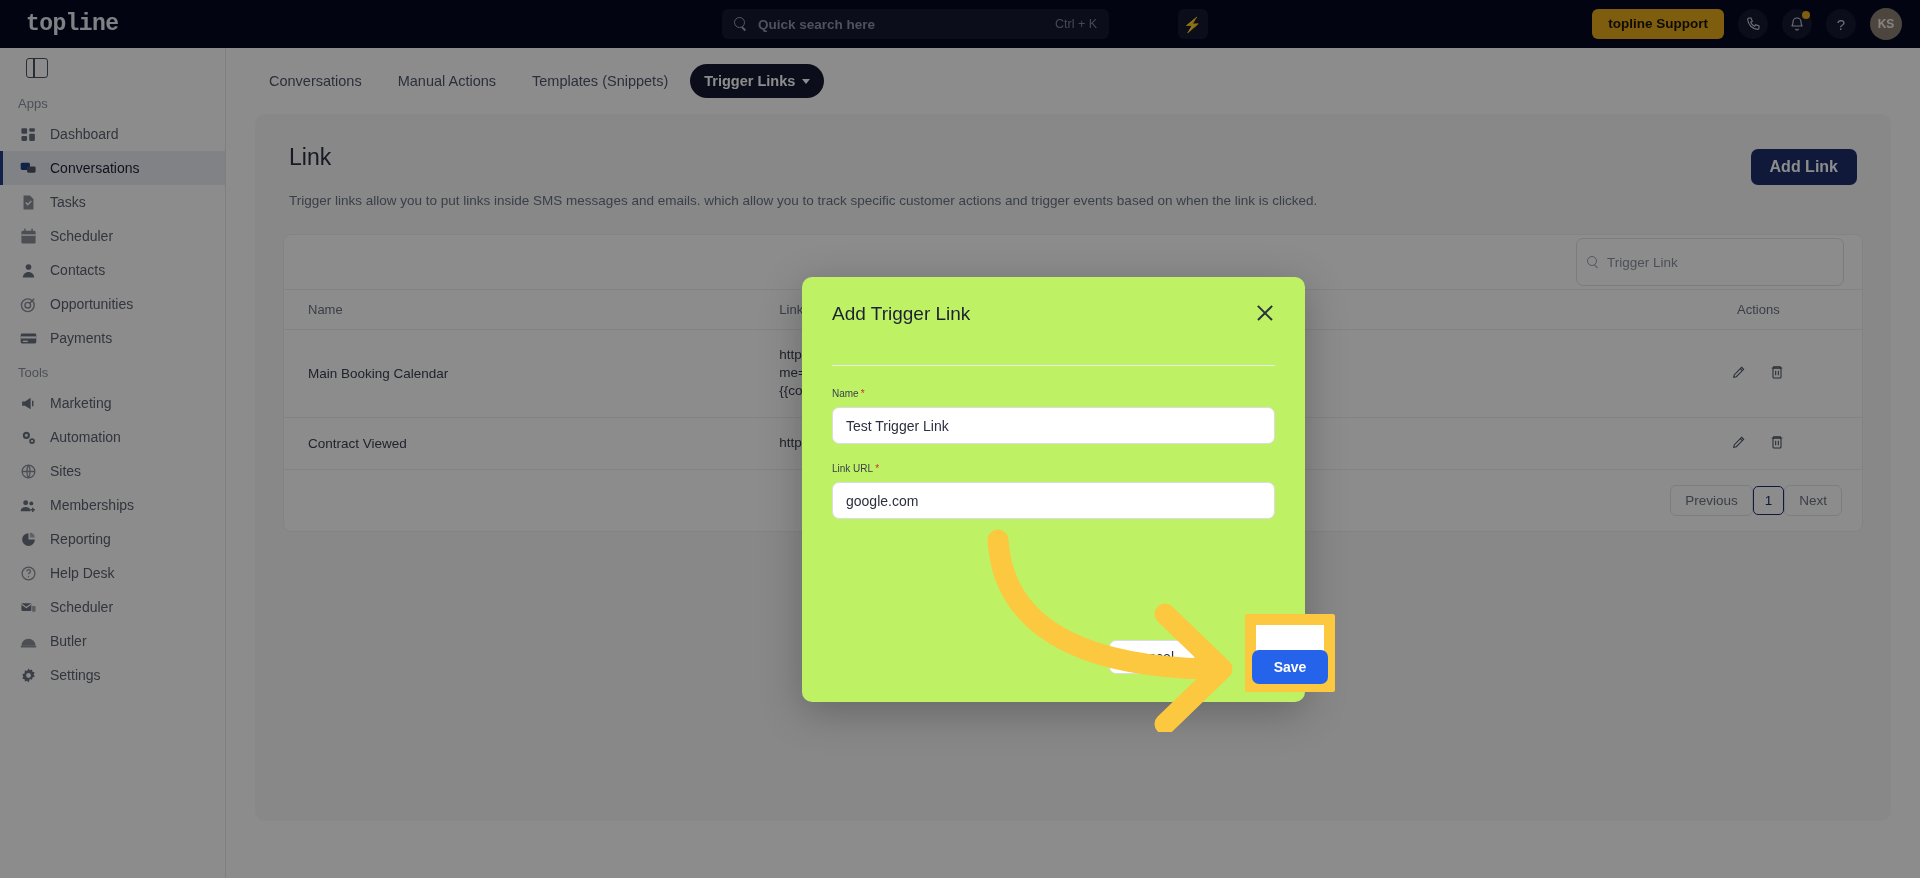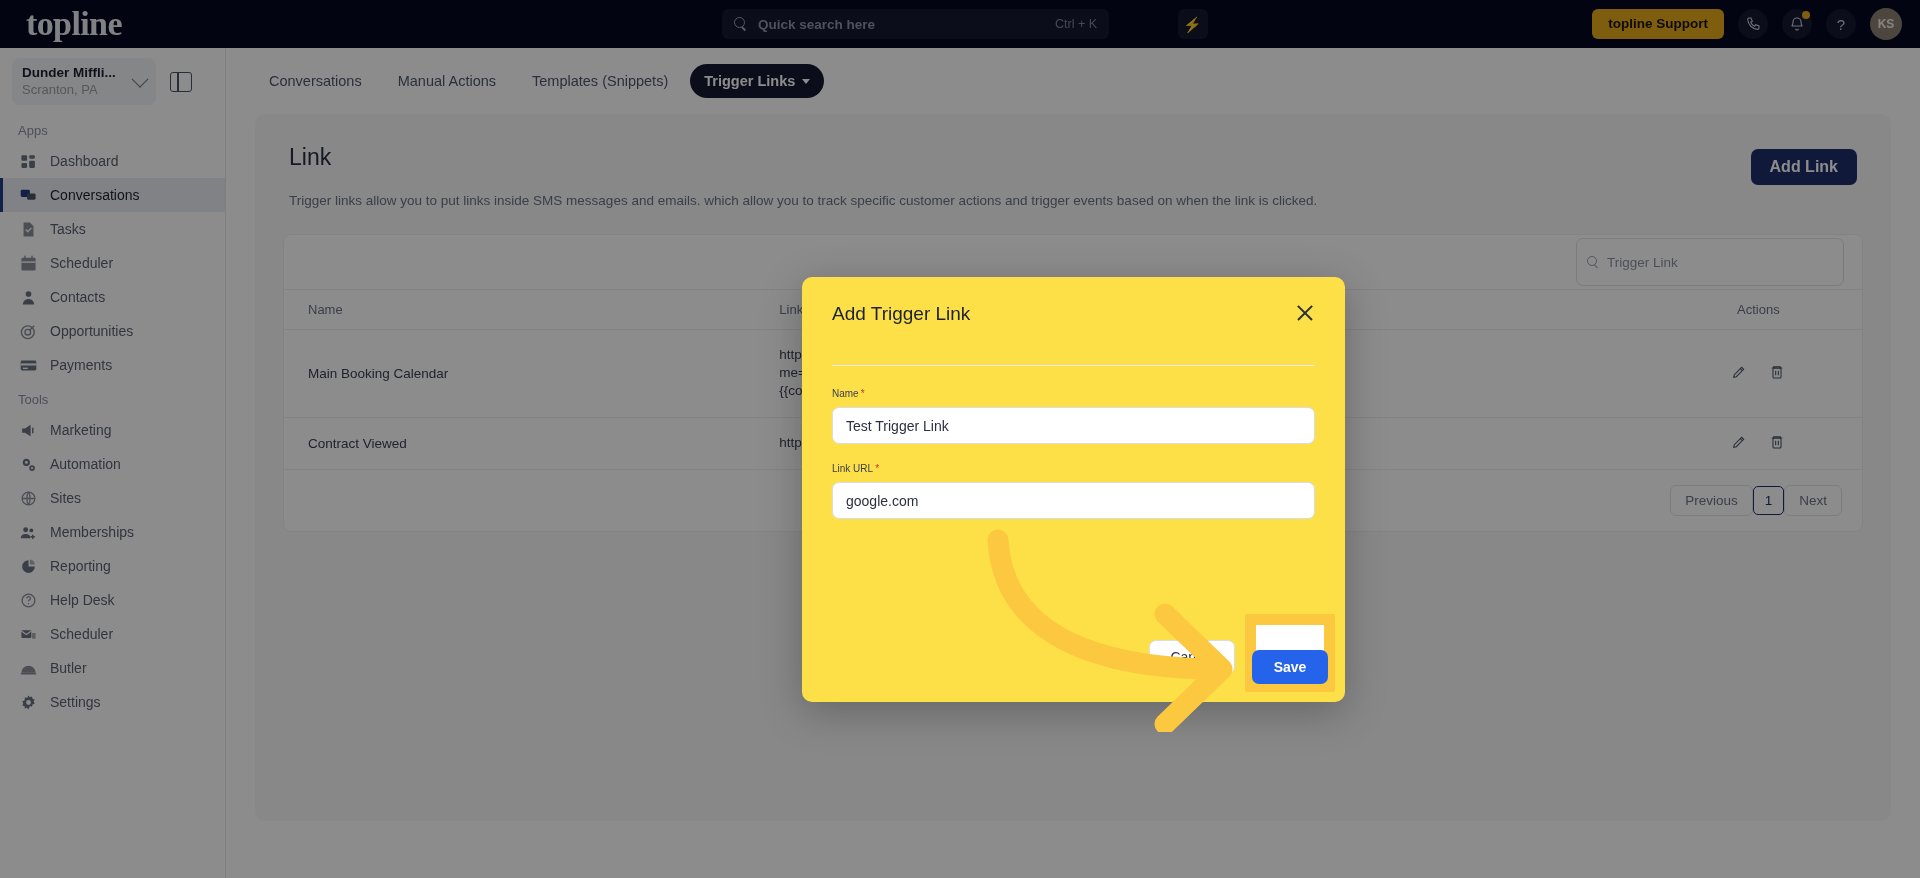--- a/index.html
+++ b/index.html
@@ -10,22 +10,22 @@
     background: #3f3f3f;
   }
   #app { position: relative; width: 1920px; height: 878px; background: #ffffff; }
 
   
   .topbar {
     position: absolute; top: 0; left: 0; width: 1920px; height: 48px;
     background: #04091f; display: flex; align-items: center; z-index: 5;
   }
   .logo {
-    margin-left: 26px; font-size: 34px; font-weight: 700; letter-spacing: -0.6px;
-    color: #e9ecf2; font-family: Liberation Serif, serif;
+    margin-left: 26px; font-size: 23px; font-weight: 700; letter-spacing: -0.6px;
+    color: #e9ecf2; font-family: Liberation Mono, monospace;
   }
   .search-wrap {
     position: absolute; left: 722px; top: 9px; width: 387px; height: 30px;
     background: #141a30; border-radius: 6px; display: flex; align-items: center;
     padding: 0 12px;
   }
   .search-wrap .mag { width: 14px; height: 14px; position: relative; margin-right: 10px; flex: 0 0 auto;}
   .search-wrap .mag::before {
     content: ""; position: absolute; left: 0; top: 0; width: 9px; height: 9px;
     border: 1.5px solid #9aa2b5; border-radius: 50%;
@@ -140,22 +140,22 @@
   .act-ico { display: inline-block; width: 34px; }
   .act-ico svg { width: 16px; height: 16px; fill: none; stroke: #4b5563; stroke-width: 1.6; }
 
   .pager { display: flex; align-items: center; justify-content: flex-end; padding: 15px 20px; }
   .pg-btn { font-size: 13.5px; color: #6b7280; border: 1px solid #e2e5ea; border-radius: 6px; padding: 7px 14px; }
   .pg-num { font-size: 13.5px; color: #1e2f6b; border: 1px solid #1e2f6b; border-radius: 5px; padding: 6px 11px; }
 
   
   .overlay { position: absolute; inset: 0; background: rgba(0,0,0,0.45); z-index: 20; }
   .modal {
-    position: absolute; left: 802px; top: 277px; width: 543px; height: 425px;
-    background: #fde047; border-radius: 10px; z-index: 21;
+    position: absolute; left: 802px; top: 277px; width: 503px; height: 425px;
+    background: #bef264; border-radius: 10px; z-index: 21;
     box-shadow: 0 10px 40px rgba(0,0,0,0.25);
   }
   .modal-head { padding: 26px 30px 0 30px; display: flex; align-items: flex-start; justify-content: space-between; }
   .modal-title { font-size: 19px; color: #1c2233; font-weight: 400; }
   .modal-close { width: 20px; height: 20px; position: relative; }
   .modal-close::before, .modal-close::after {
     content: ""; position: absolute; left: 0; top: 9px; width: 20px; height: 1.8px; background: #2b3040;
   }
   .modal-close::before { transform: rotate(45deg); }
   .modal-close::after { transform: rotate(-45deg); }
@@ -225,27 +225,20 @@
       <div class="circ-btn">
         <span class="qm">?</span>
       </div>
 
       <div class="avatar">KS</div>
     </div>
   </div>
 
   <div class="sidebar">
     <div class="loc-row">
-      <div class="loc-box">
-        <div>
-          <div class="loc-name">Dunder Miffli...</div>
-          <div class="loc-sub">Scranton, PA</div>
-        </div>
-        <span class="chev"></span>
-      </div>
       <div class="panel-toggle"></div>
     </div>
 
     <div class="grp-label">Apps</div>
 
     <div class="nav-item">
       <span class="ico">
         <svg viewBox="0 0 24 24" fill="#6b7280">
             <rect x="2" y="3" width="8" height="8" rx="1.5"></rect>
             <rect x="13" y="3" width="8" height="5" rx="1.5"></rect>

